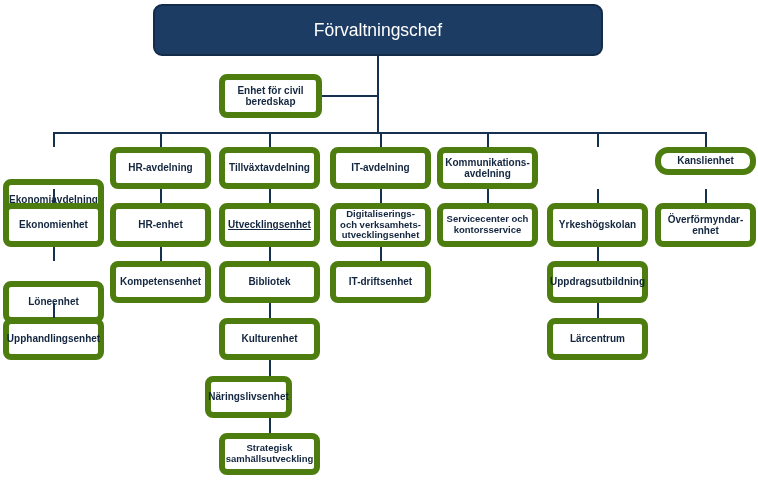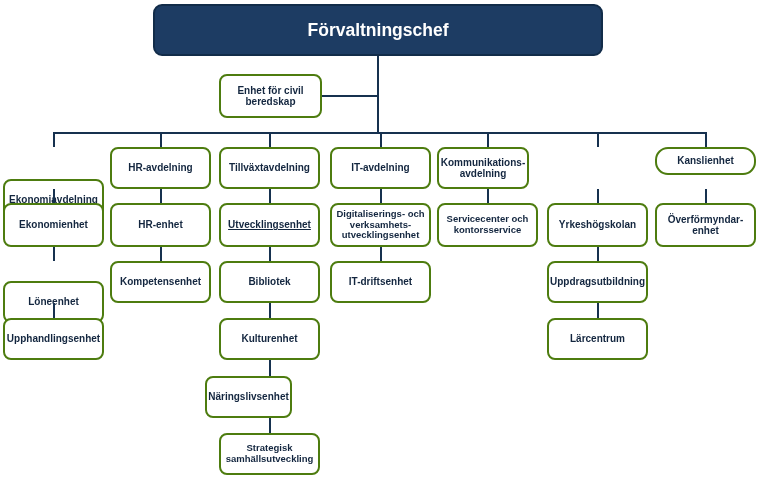--- a/index.html
+++ b/index.html
@@ -12,30 +12,30 @@
     overflow: hidden;
   }
   .root-box {
     position: absolute;
     left: 153px; top: 4px;
     width: 450px; height: 52px;
     background: #1d3c63;
     border: 2px solid #122c49;
     border-radius: 9px;
     color: #ffffff;
-    font-weight: bold;
+    font-weight: normal;
     font-size: 17.5px;
     display: flex; align-items: center; justify-content: center;
     text-align: center;
     box-sizing: border-box;
   }
   .node {
     position: absolute;
     background: #ffffff;
-    border: 2px solid #4d7c0f;
+    border: 6px solid #4d7c0f;
     border-radius: 8px;
     color: #13263f;
     font-weight: bold;
     font-size: 10px;
     line-height: 1.15;
     display: flex; align-items: center; justify-content: center;
     text-align: center;
     padding: 1px 2px;
     box-sizing: border-box;
   }
@@ -84,21 +84,21 @@
     <div class="node" style="left: 205px; top: 376px; width: 87px; height: 42px;">Näringslivsenhet</div>
     <div class="line" style="left: 268.5px; top: 418px; width: 2px; height: 15px;"></div>
     <div class="node small" style="left: 219px; top: 433px; width: 101px; height: 42px;">Strategisk samhällsutveckling</div>
     <div class="line" style="left: 379.5px; top: 132px; width: 2px; height: 15px;"></div>
     <div class="node" style="left: 330px; top: 147px; width: 101px; height: 42px;">IT-avdelning</div>
     <div class="line" style="left: 379.5px; top: 189px; width: 2px; height: 14px;"></div>
     <div class="node small" style="left: 330px; top: 203px; width: 101px; height: 44px;">Digitaliserings- och verksamhets-utvecklingsenhet</div>
     <div class="line" style="left: 379.5px; top: 247px; width: 2px; height: 14px;"></div>
     <div class="node" style="left: 330px; top: 261px; width: 101px; height: 42px;">IT-driftsenhet</div>
     <div class="line" style="left: 486.5px; top: 132px; width: 2px; height: 15px;"></div>
-    <div class="node" style="left: 437px; top: 147px; width: 92px; height: 42px;">Kommunikations-avdelning</div>
+    <div class="node" style="left: 437px; top: 147px; width: 101px; height: 42px;">Kommunikations-avdelning</div>
     <div class="line" style="left: 486.5px; top: 189px; width: 2px; height: 14px;"></div>
     <div class="node small" style="left: 437px; top: 203px; width: 101px; height: 44px;">Servicecenter och kontorsservice</div>
     <div class="line" style="left: 596.5px; top: 132px; width: 2px; height: 15px;"></div>
     <div class="line" style="left: 596.5px; top: 189px; width: 2px; height: 14px;"></div>
     <div class="node" style="left: 547px; top: 203px; width: 101px; height: 44px;">Yrkeshögskolan</div>
     <div class="line" style="left: 596.5px; top: 247px; width: 2px; height: 14px;"></div>
     <div class="node" style="left: 547px; top: 261px; width: 101px; height: 42px;">Uppdragsutbildning</div>
     <div class="line" style="left: 596.5px; top: 303px; width: 2px; height: 15px;"></div>
     <div class="node" style="left: 547px; top: 318px; width: 101px; height: 42px;">Lärcentrum</div>
     <div class="line" style="left: 704.5px; top: 132px; width: 2px; height: 15px;"></div>

